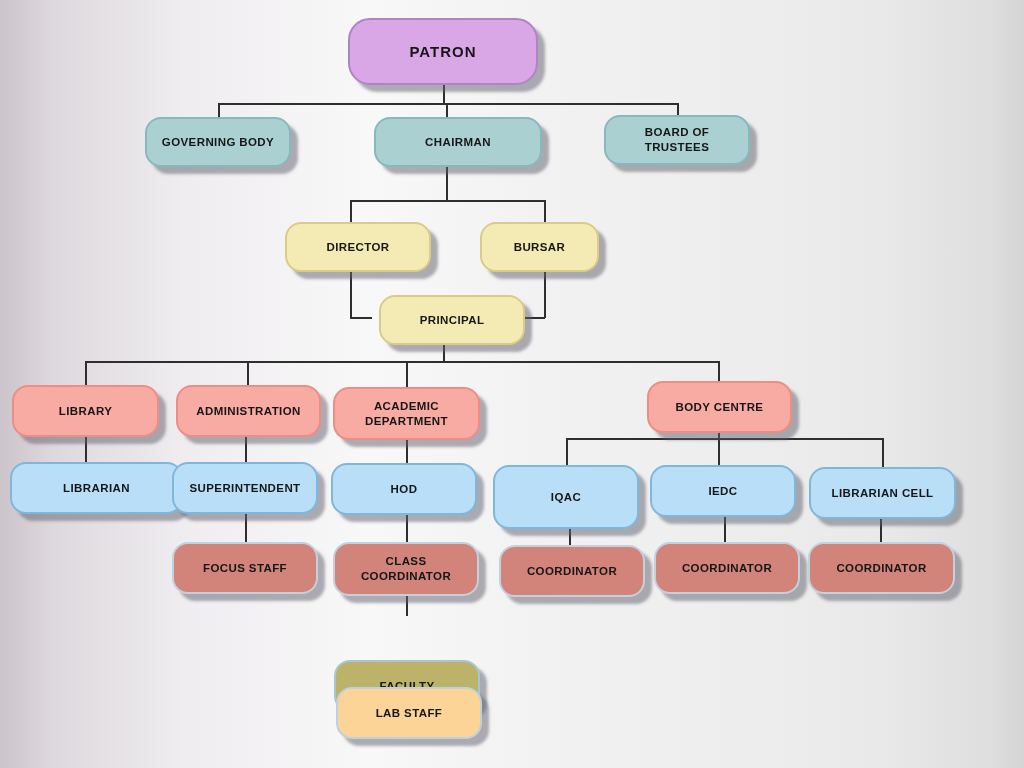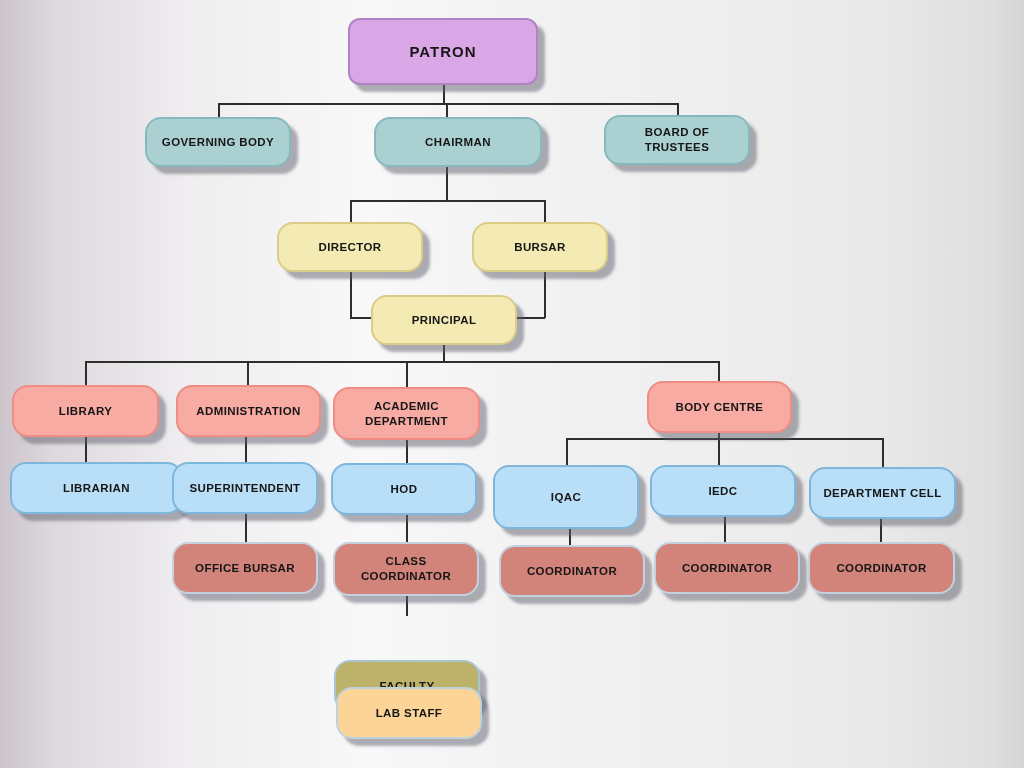--- a/index.html
+++ b/index.html
@@ -9,23 +9,23 @@
     font-family:"Liberation Sans","DejaVu Sans",sans-serif;
   }
   .node{
     position:absolute;display:flex;align-items:center;justify-content:center;
     box-sizing:border-box;border:2px solid;border-radius:16px;
     box-shadow:7px 7px 3px rgba(95,95,110,0.5);
     text-align:center;font-weight:700;font-size:11.5px;letter-spacing:.4px;
     color:#161616;padding:4px 8px;line-height:1.3;
   }
   .node span{display:block;}
-  .purple{background:#d9a6e6;border-color:#b182c6;border-radius:12px;font-size:15px;letter-spacing:1px;}
+  .purple{background:#d9a6e6;border-color:#b182c6;border-radius:22px;font-size:15px;letter-spacing:1px;}
   .teal{background:#abd0d2;border-color:#86b9bc;}
-  .yellow{background:#f4ebb4;border-color:#d9cc86;}
+  .yellow{background:#f4ebb4;border-color:#d9cc86;margin-left:8px;}
   .pink{background:#f7aba3;border-color:#ef8c83;align-items:center;}
   .blue{background:#b9def7;border-color:#7fb7dc;}
   .rust{background:#d2837a;border-color:#c3d0de;}
   .olive{background:#bdb269;border-color:#a9c6d0;margin-top:44px;}
   .orange{background:#fdd498;border-color:#bdd2dd;}
   .vl,.hl{position:absolute;background:#2e2e2e;}
   .vl{width:1.5px;}
   .hl{height:1.5px;}
 </style>
 </head>
@@ -83,21 +83,21 @@
   <div class="node teal" style="left:374px;top:117px;width:168px;height:50px">
       <span>CHAIRMAN</span>
     </div>
   <div class="node teal" style="left:604px;top:115px;width:146px;height:50px">
       <span>BOARD OF TRUSTEES</span>
     </div>
 
   <div class="node yellow" style="left:277px;top:222px;width:146px;height:50px">
       <span>DIRECTOR</span>
     </div>
-  <div class="node yellow" style="left:472px;top:222px;width:136px;height:50px">
+  <div class="node yellow" style="left:472px;top:222px;width:119px;height:50px">
       <span>BURSAR</span>
     </div>
   <div class="node yellow" style="left:371px;top:295px;width:146px;height:50px">
       <span>PRINCIPAL</span>
     </div>
 
   <div class="node pink" style="left:12px;top:385px;width:147px;height:52px">
       <span>LIBRARY</span>
     </div>
   <div class="node pink" style="left:176px;top:385px;width:145px;height:52px">
@@ -119,25 +119,25 @@
   <div class="node blue" style="left:331px;top:463px;width:146px;height:52px">
       <span>HOD</span>
     </div>
   <div class="node blue" style="left:493px;top:465px;width:146px;height:64px">
       <span>IQAC</span>
     </div>
   <div class="node blue" style="left:650px;top:465px;width:146px;height:52px">
       <span>IEDC</span>
     </div>
   <div class="node blue" style="left:809px;top:467px;width:147px;height:52px">
-      <span>DEPARTMENT CELL</span>
+      <span>LIBRARIAN CELL</span>
     </div>
 
   <div class="node rust" style="left:172px;top:542px;width:146px;height:52px">
-      <span>OFFICE BURSAR</span>
+      <span>FOCUS STAFF</span>
     </div>
   <div class="node rust" style="left:333px;top:542px;width:146px;height:54px">
       <span>CLASS COORDINATOR</span>
     </div>
   <div class="node rust" style="left:499px;top:545px;width:146px;height:52px">
       <span>COORDINATOR</span>
     </div>
   <div class="node rust" style="left:654px;top:542px;width:146px;height:52px">
       <span>COORDINATOR</span>
     </div>

